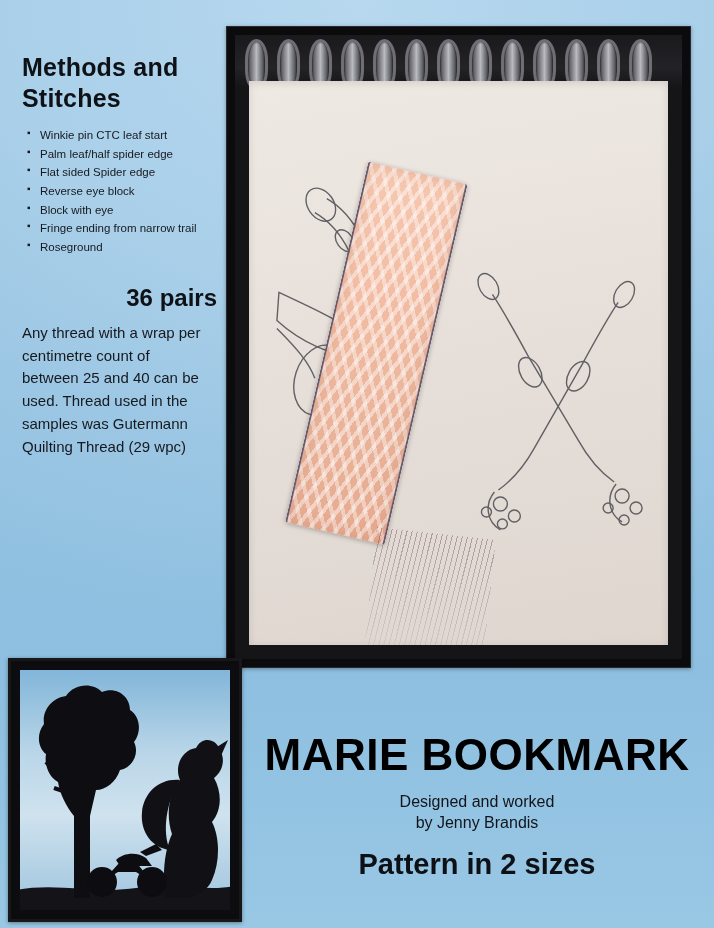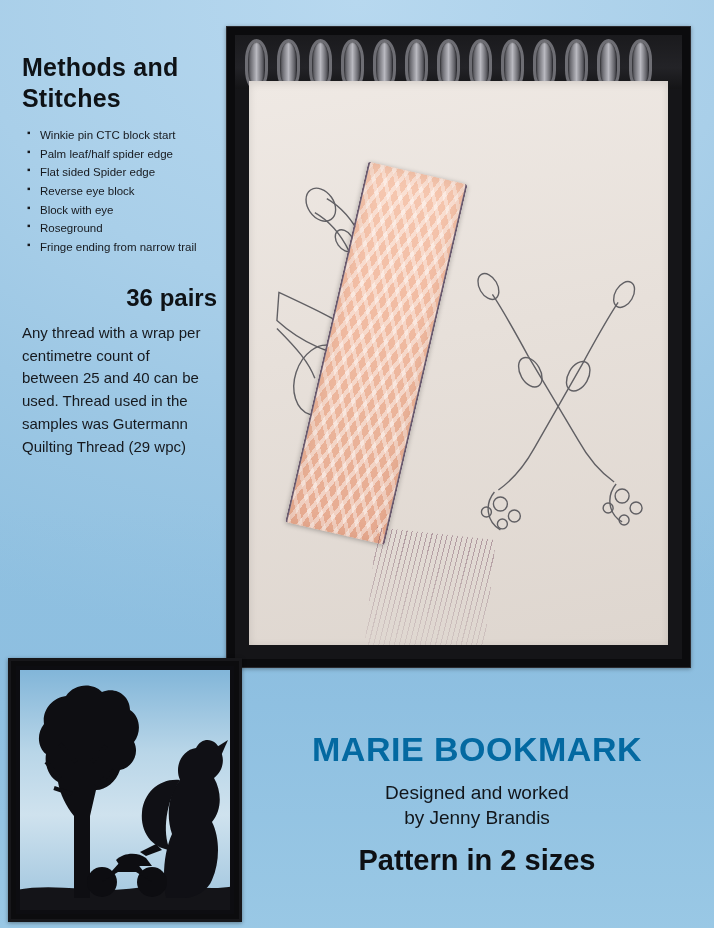--- a/index.html
+++ b/index.html
@@ -193,55 +193,55 @@
   .title-block {
     position: absolute;
     left: 252px;
     top: 730px;
     width: 450px;
     text-align: center;
     z-index: 3;
     color: #101318;
   }
   .main-title {
-    font-size: 34px;
+    font-size: 44px;
     font-weight: bold;
     letter-spacing: 0.5px;
     margin: 0 0 12px 0;
-    color: #0369a1;
+    color: #000000;
   }
   .sub-line {
-    font-size: 19px;
+    font-size: 16px;
     line-height: 1.3;
     margin: 0;
     color: #11151a;
   }
   .pattern-sizes {
     font-size: 29px;
     font-weight: bold;
     margin: 14px 0 0 0;
     color: #0d1014;
   }
 </style>
 </head>
 <body>
 
 <div class="bg"></div>
 <div class="bg2"></div>
 
 <div class="left-col">
   <h1 class="heading">Methods and Stitches</h1>
   <ul class="method-list">
-    <li>Winkie pin CTC block start</li>
+    <li>Winkie pin CTC leaf start</li>
     <li>Palm leaf/half spider edge</li>
     <li>Flat sided Spider edge</li>
     <li>Reverse eye block</li>
     <li>Block with eye</li>
+    <li>Fringe ending from narrow trail</li>
     <li>Roseground</li>
-    <li>Fringe ending from narrow trail</li>
   </ul>
   <div class="pairs">36 pairs</div>
   <div class="thread-note">Any thread with a wrap per centimetre count of between 25 and 40 can be used. Thread used in the samples was Gutermann Quilting Thread (29 wpc)</div>
 </div>
 
 <div class="photo-frame">
   <div class="photo-inner">
     <div class="spiral">
       <div class="coil" style="left:10px"></div>
       <div class="coil" style="left:42px"></div>

